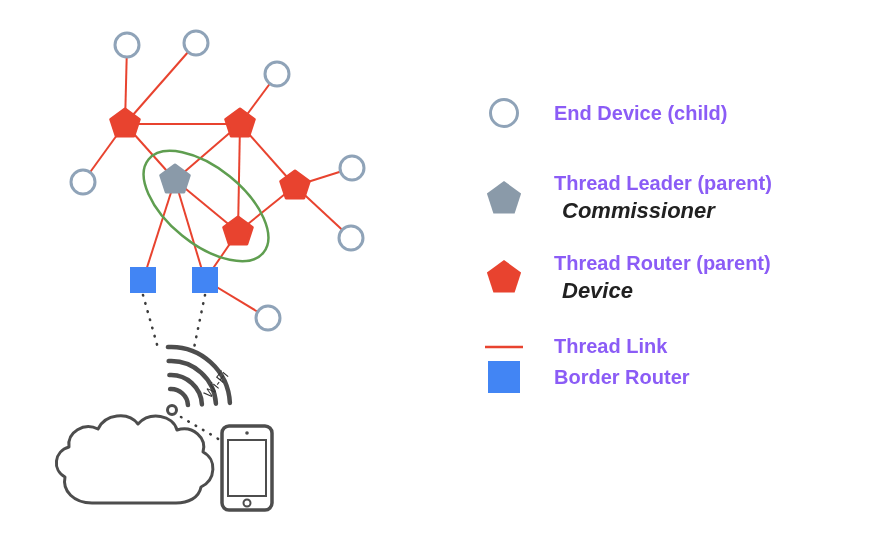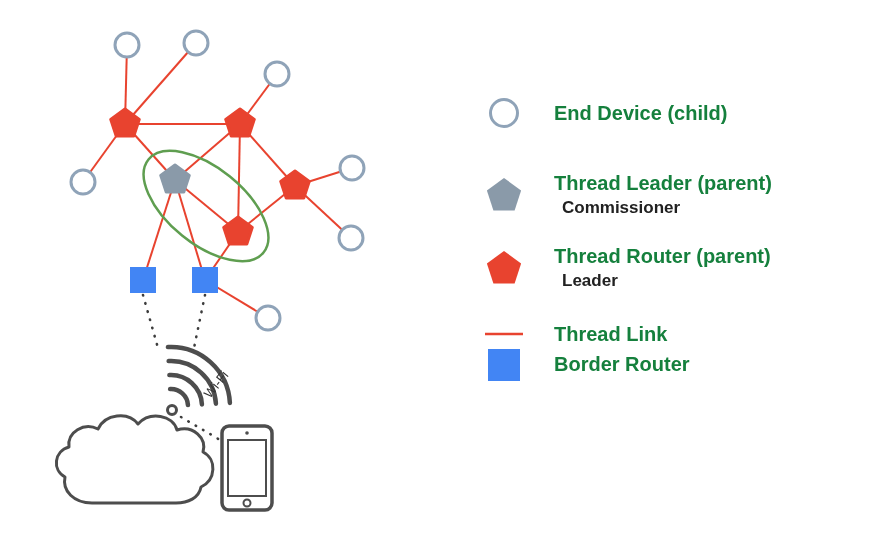--- a/index.html
+++ b/index.html
@@ -7,22 +7,22 @@
   .stage{position:relative;width:869px;height:536px;background:#fff;}
   .diagram-wrap{position:absolute;left:0;top:0;}
   .legend{position:absolute;left:482px;top:95px;display:flex;flex-direction:column;}
   .legend-item{display:flex;align-items:center;gap:28px;}
   .legend-item.mb-a{margin-bottom:40px;}
   .legend-item.mb-b{margin-bottom:26px;justify-content:flex-end;}
   .legend-item.mb-c{margin-bottom:30px;}
   .legend-item.mb-d{margin-bottom:40px;}
   .legend-icon{width:44px;display:flex;justify-content:center;align-items:center;flex:0 0 44px;}
   .legend-text{display:flex;flex-direction:column;}
-  .legend-label{font-size:20px;font-weight:700;color:#15803d;line-height:1.25;}
-  .legend-sublabel{font-size:17px;font-weight:700;color:#212121;line-height:1.25;padding-left:8px;margin-top:1px;}
+  .legend-label{font-size:20px;font-weight:700;color:#8b5cf6;line-height:1.25;}
+  .legend-sublabel{font-size:22px;font-weight:700;font-style:italic;color:#212121;line-height:1.25;padding-left:8px;margin-top:1px;}
 </style>
 </head>
 <body>
 
 <div class="stage">
 
   <div class="diagram-wrap">
     <svg id="diagram" width="460" height="536" viewBox="0 0 460 536">
 
       <g id="links-layer">
@@ -127,21 +127,21 @@
     </div>
 
     <div class="legend-item mb-c">
       <span class="legend-icon">
         <svg width="38" height="36">
           <polygon points="19,1 36.1,13.4 29.6,33.6 8.4,33.6 1.9,13.4" fill="#e8432f"></polygon>
         </svg>
       </span>
       <span class="legend-text">
         <span class="legend-label">Thread Router (parent)</span>
-        <span class="legend-sublabel">Leader</span>
+        <span class="legend-sublabel">Device</span>
       </span>
     </div>
 
     <div class="legend-item">
       <span class="legend-icon">
         <svg width="40" height="8">
           <line x1="1" y1="4" x2="39" y2="4" stroke-width="2.5" stroke="#e8432f"></line>
         </svg>
       </span>
       <span class="legend-text">

